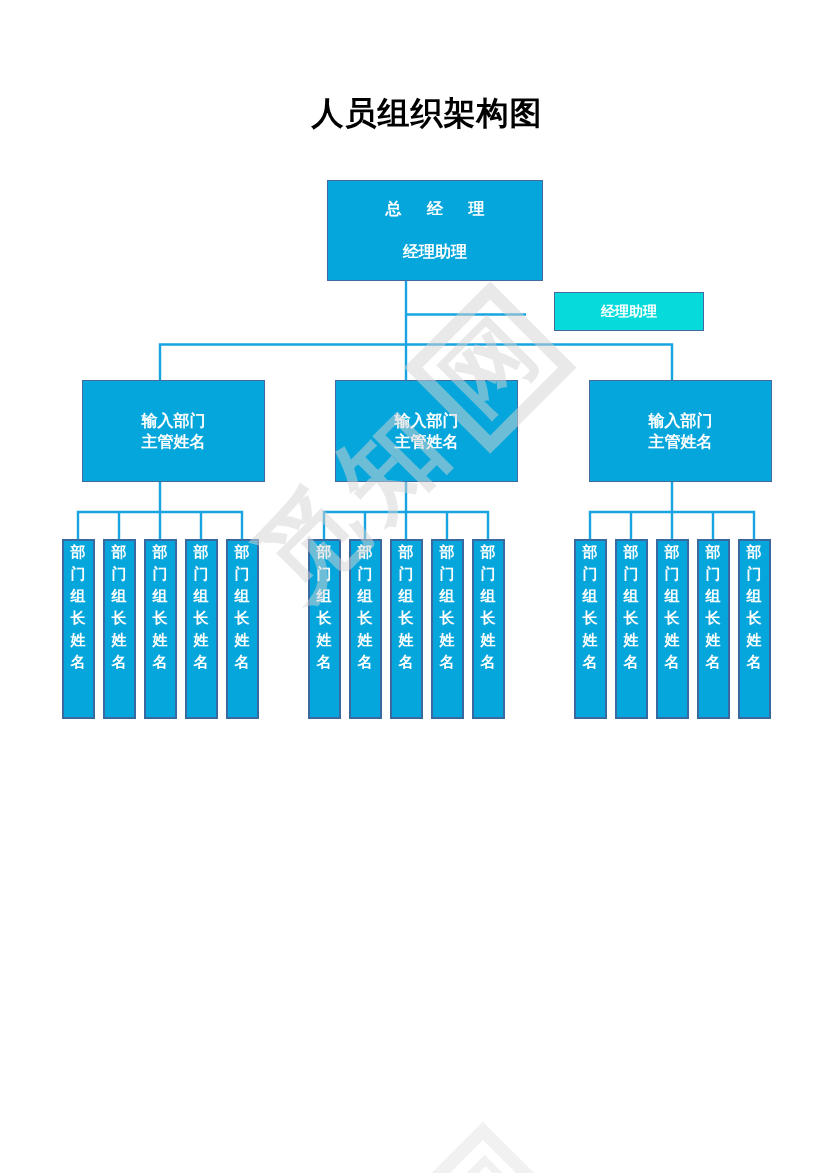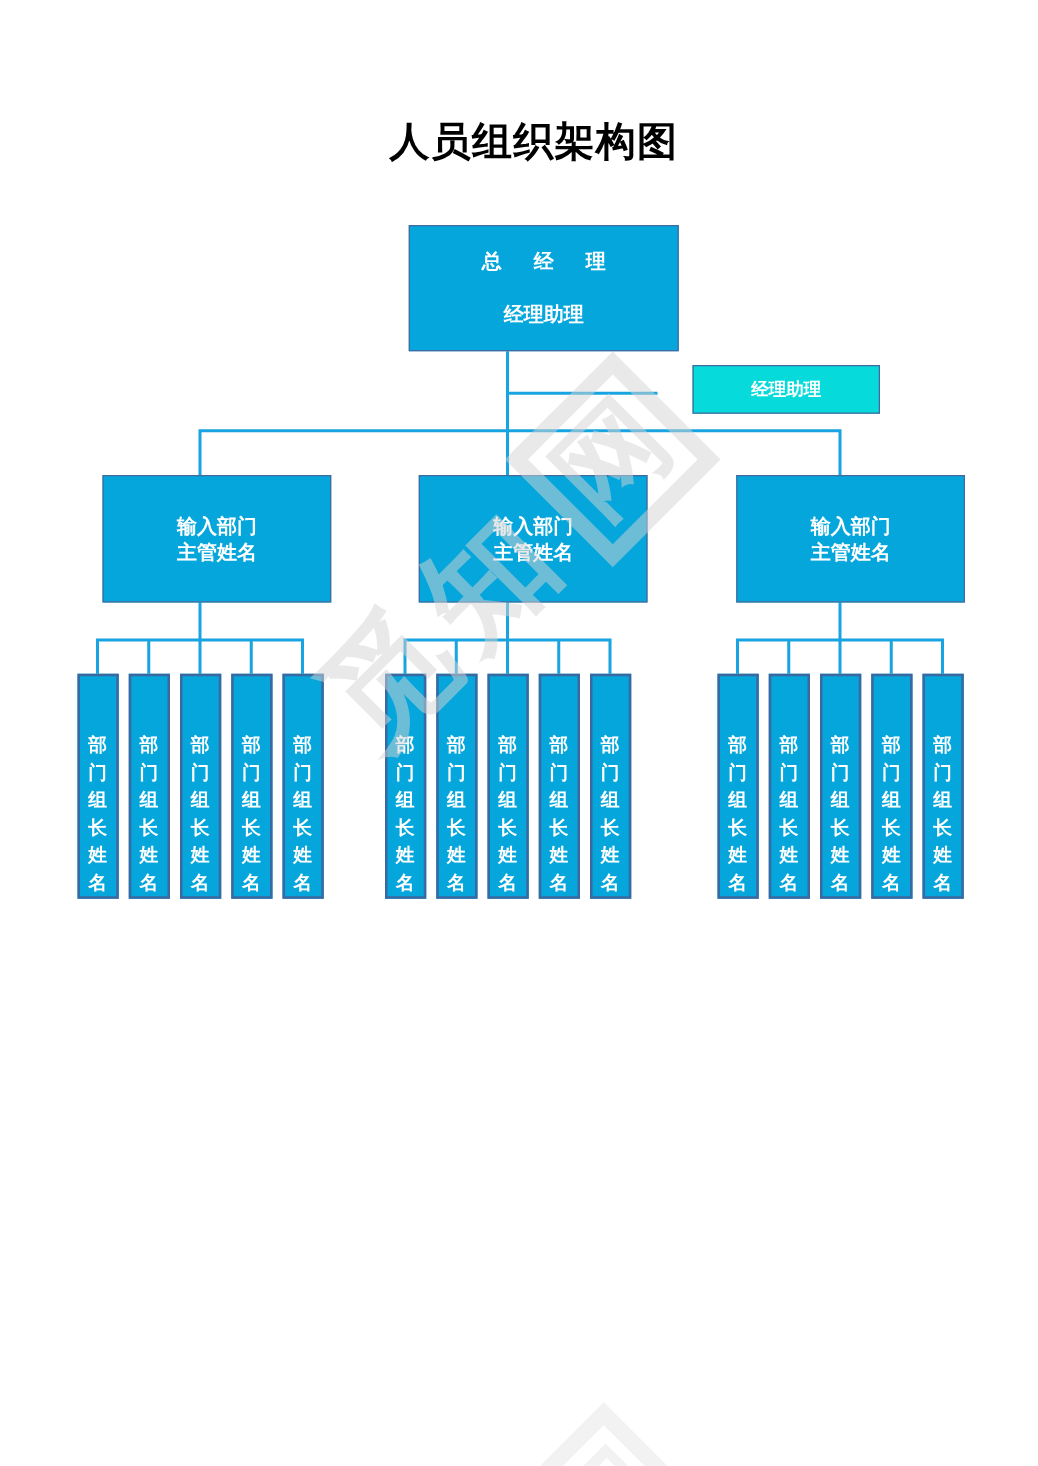--- a/index.html
+++ b/index.html
@@ -34,21 +34,21 @@
   }
 
   .dept { top:380px; width:183px; height:102px; font-size:16px; line-height:21px; }
   .dept-1 { left:54px; }
   .dept-2 { left:307px; }
   .dept-3 { left:561px; }
 
   .leaf {
     position:absolute; top:539px; width:33px; height:180px;
     background:#05a6dc; border:2px solid #3a68a0; z-index:2;
-    display:flex; align-items:flex-end; justify-content:center;
+    display:flex; align-items:flex-start; justify-content:center;
   }
   .leaf .vtxt {
     display:block; width:16px; font-size:15px; line-height:22px;
     font-weight:bold; color:#ffffff; word-break:break-all; text-align:center;
   }
 
   
   .wm { position:absolute; pointer-events:none; z-index:3; color:#d4d4d4; }
   .wm-center {
     left:405px; top:452px; transform:translate(-50%,-50%) rotate(-45deg);

